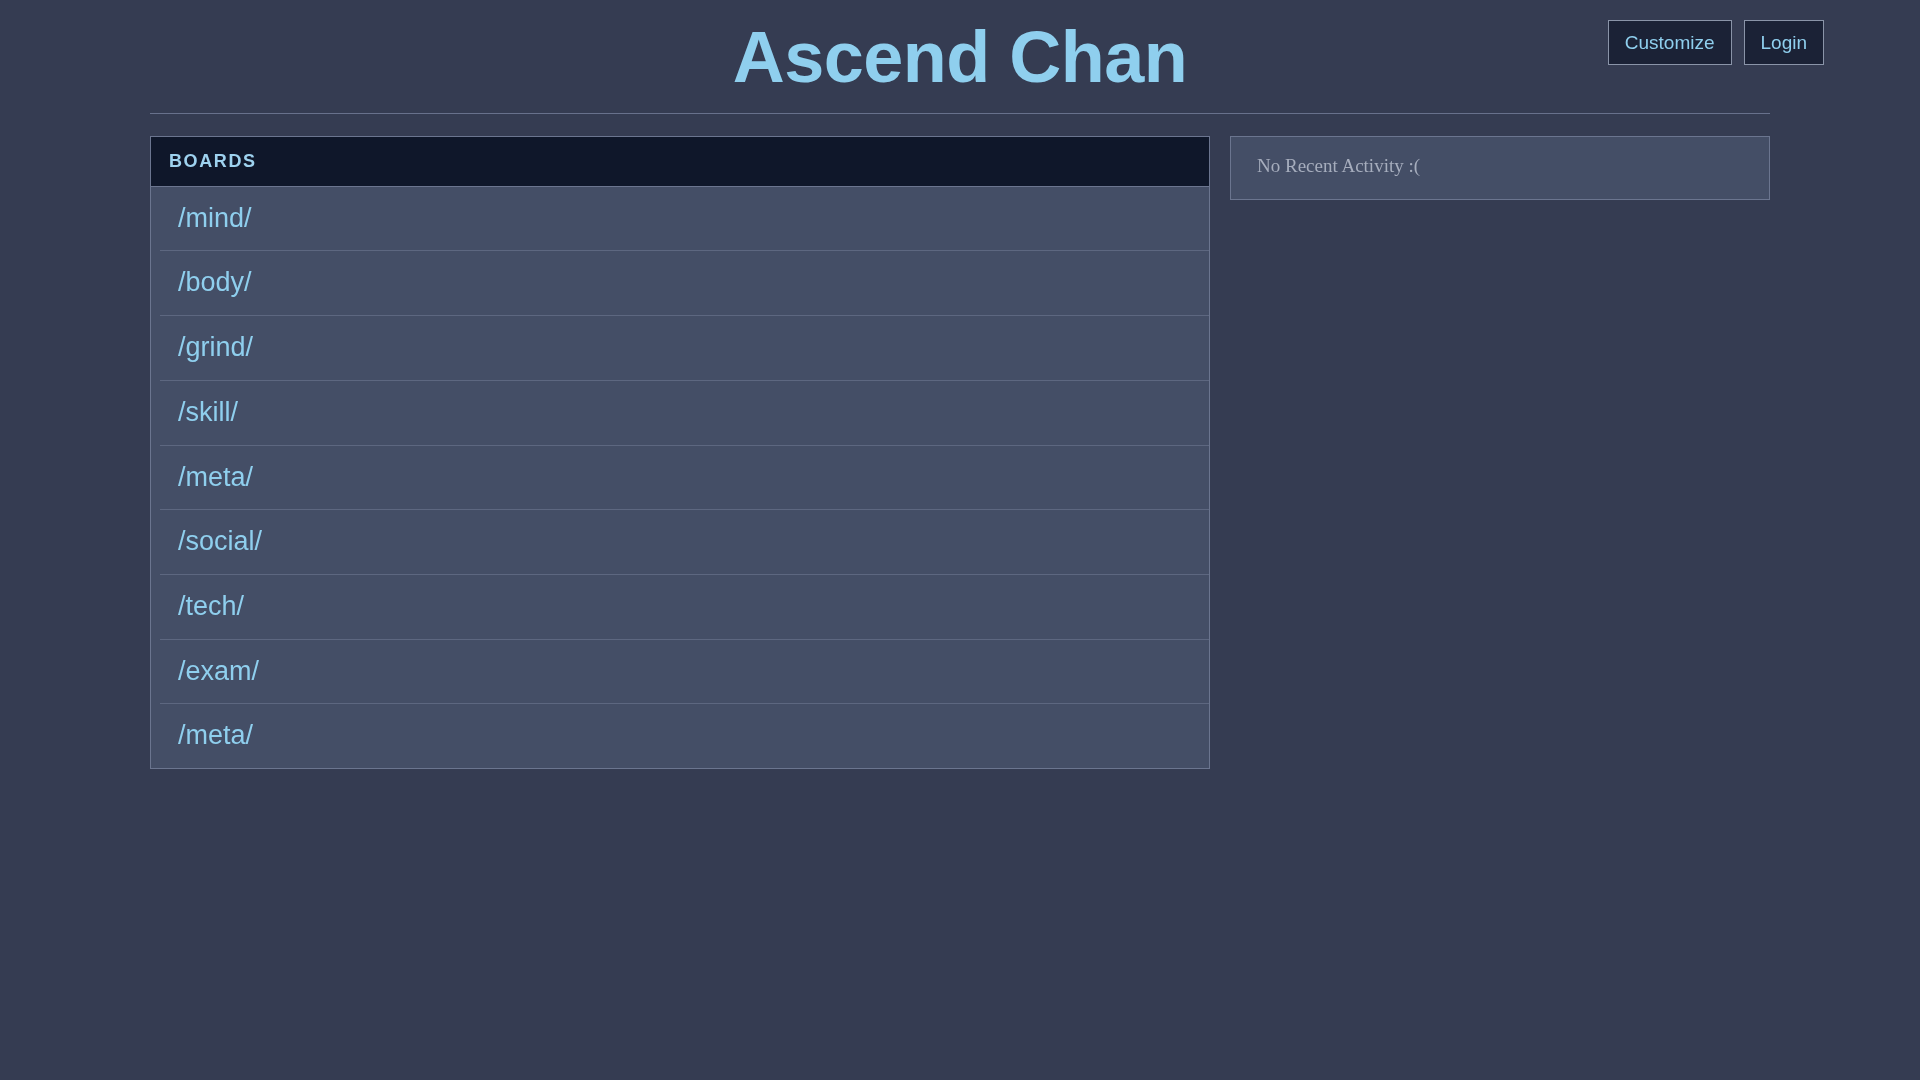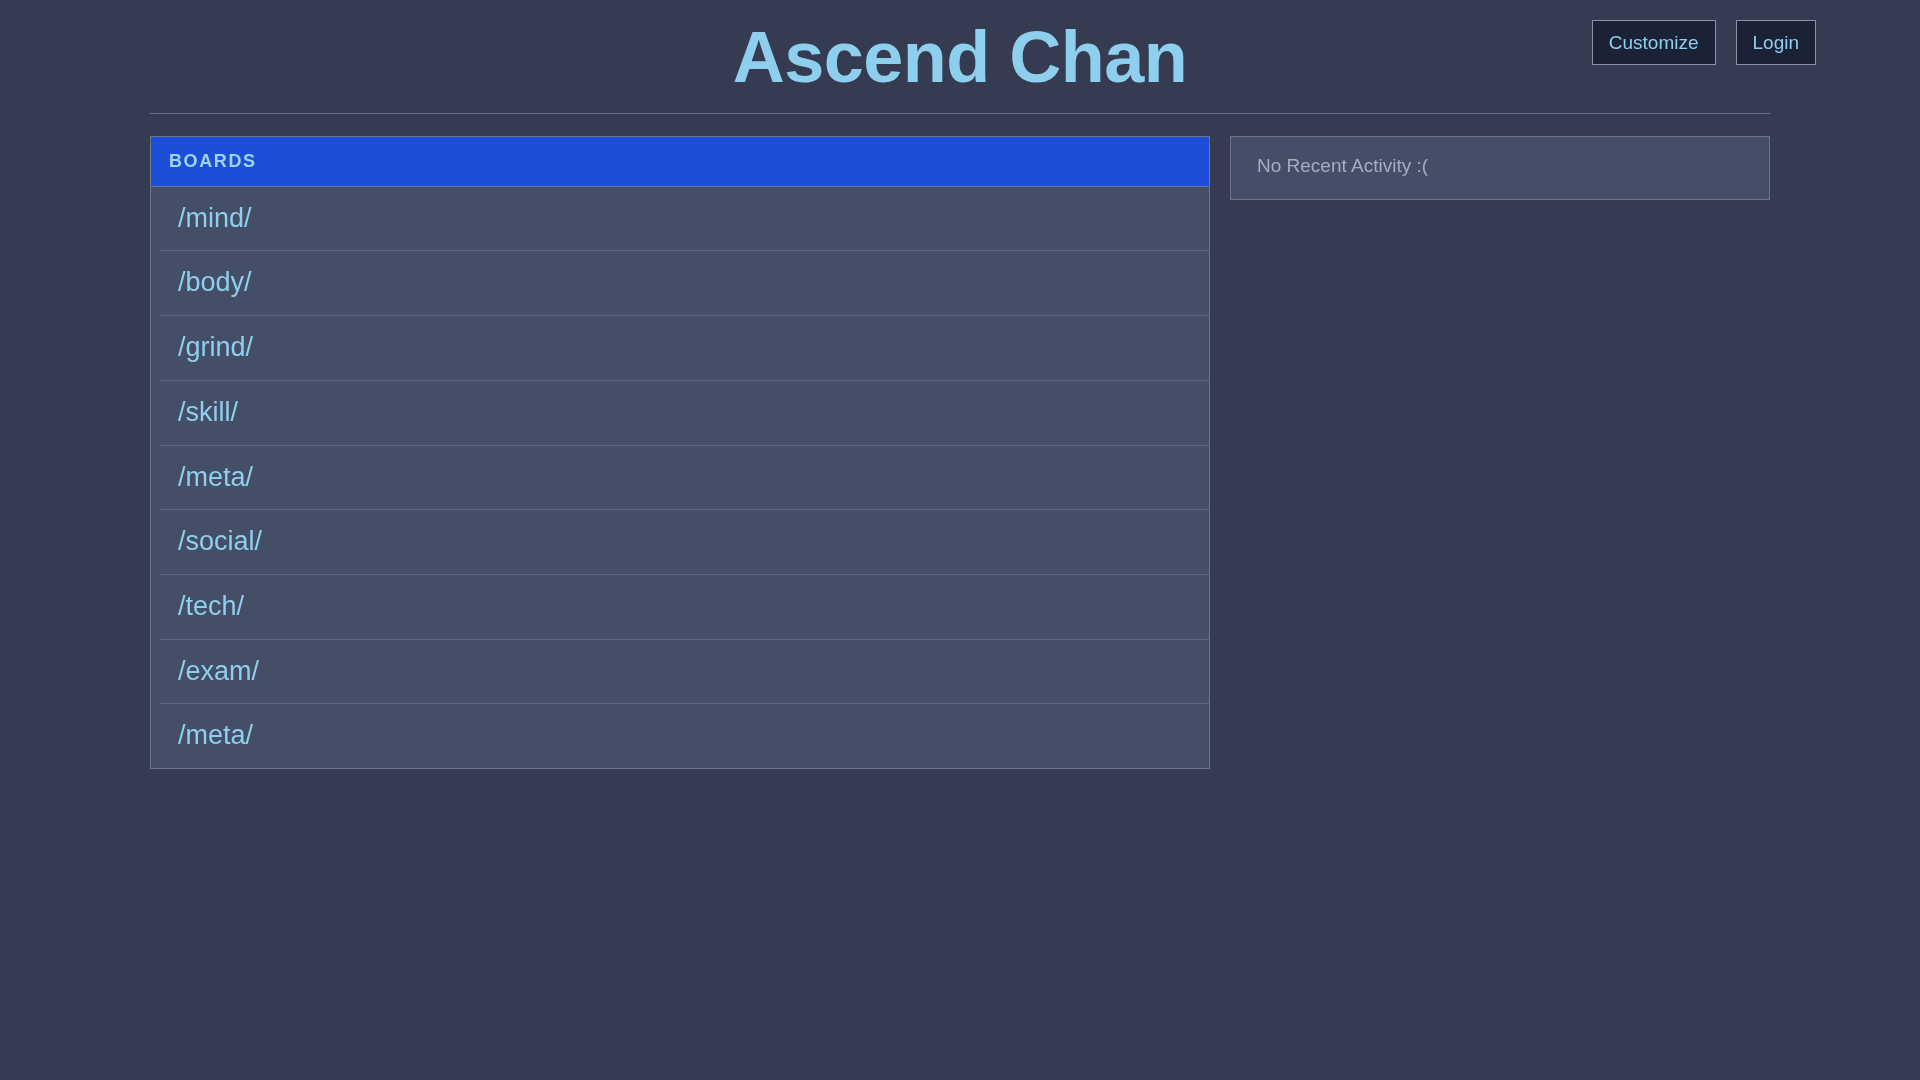--- a/index.html
+++ b/index.html
@@ -27,23 +27,23 @@
     text-align: center;
     font-size: 72px;
     line-height: 1.15;
     font-weight: bold;
     color: #8fcfee;
     letter-spacing: -0.5px;
   }
   .header-actions {
     position: absolute;
     top: 20px;
-    right: 104px;
+    right: 96px;
     display: flex;
-    gap: 20px;
+    gap: 12px;
     justify-content: space-between;
   }
   .hbtn {
     display: inline-flex;
     align-items: center;
     justify-content: center;
     min-width: 64px;
     height: 45px;
     padding: 0 16px;
     background: #1b2236;
@@ -73,21 +73,21 @@
   }
   .col-left { width: 1060px; flex: 0 0 1060px; }
   .col-right { width: 540px; flex: 0 0 540px; }
 
   
   .panel {
     border: 1px solid #6b758f;
     background: #444e66;
   }
   .panel-header {
-    background: #1d4ed8;
+    background: #0f172a;
     border-bottom: 1px solid #6b758f;
     padding: 14px 18px;
     font-size: 18px;
     font-weight: bold;
     letter-spacing: 1.6px;
     color: #9ed2ef;
     text-transform: uppercase;
   }
   .panel-body { padding: 0; margin-left: 9px; }
 
@@ -104,20 +104,21 @@
     font-size: 27px;
     line-height: 1.1;
     display: inline-block;
   }
 
   
   .activity-empty {
     padding: 18px 18px 22px 17px;
     font-size: 19px;
     color: #a6adbd;
+    font-family: Liberation Serif, serif;
   }
 </style>
 </head>
 <body>
 
 <header class="site-header">
   <h1 class="site-title">Ascend Chan</h1>
 
   <div class="header-actions">
     <button class="hbtn">Customize</button>

